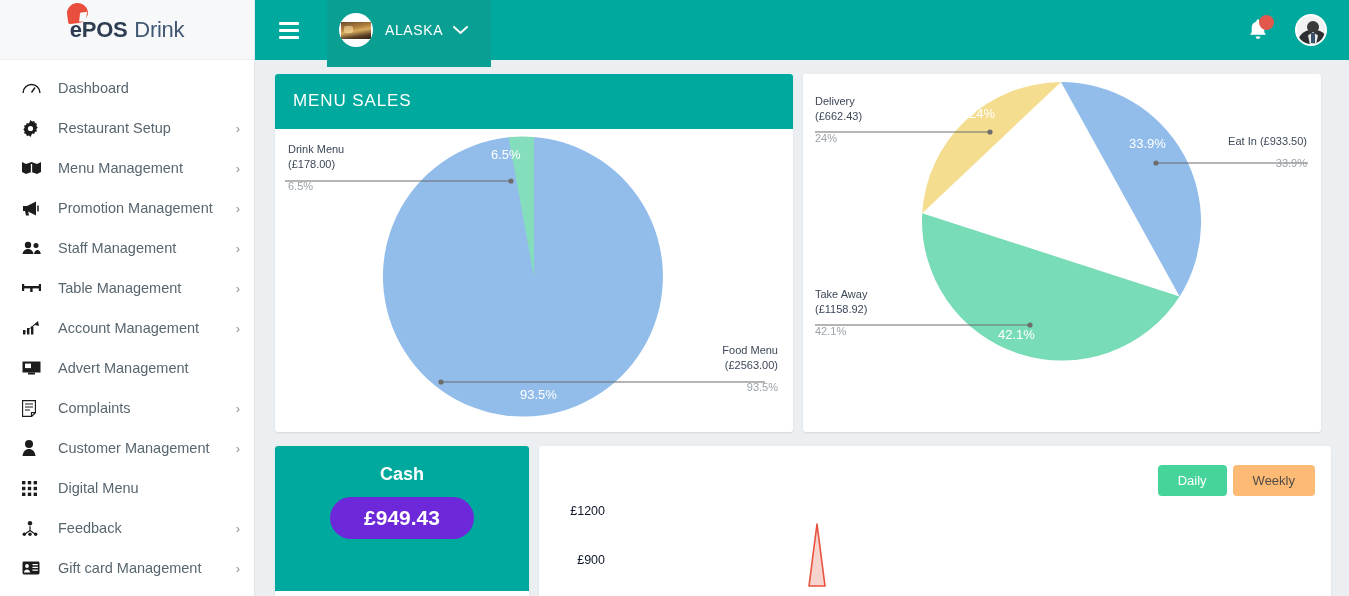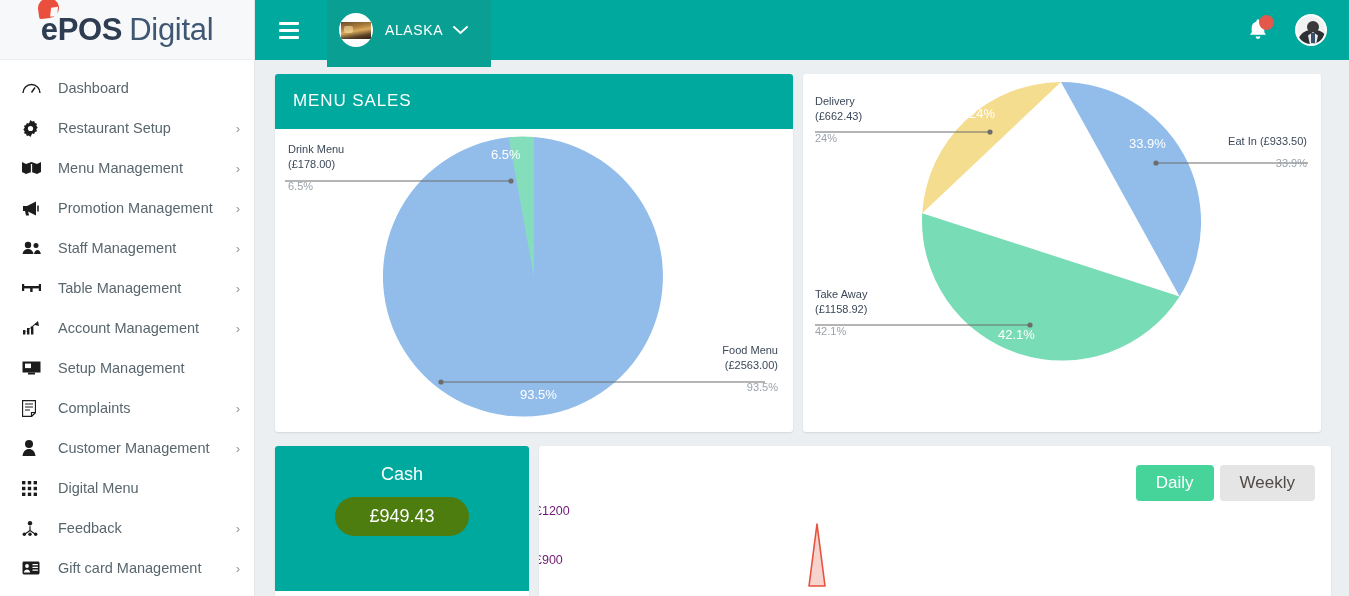--- a/index.html
+++ b/index.html
@@ -21,21 +21,21 @@
     z-index: 5;
   }
   .logo-wrap {
     height: 60px;
     background: #f7f8f9;
     display: flex; align-items: center; justify-content: center;
     border-bottom: 1px solid #eceff1;
   }
   .logo {
     position: relative;
-    font-size: 31px; letter-spacing: -0.3px;
+    font-size: 22px; letter-spacing: -0.3px;
     display: flex; align-items: baseline;
   }
   .logo-blob {
     position: absolute;
     left: -3px; top: -14px;
     width: 21px; height: 20px;
     background: #ea4f3d;
     border-radius: 50% 50% 50% 10%;
     transform: rotate(-8deg);
     z-index: 0;
@@ -163,48 +163,48 @@
   .settle-card { width: 254px; height: 200px; }
   .settle-head {
     background:#00a99d; color:#fff; font-size:17px; letter-spacing:.9px;
     padding: 17px 18px; border-bottom: 1px solid #15b5a8;
   }
   .settle-body {
     background:#00a99d; height: 145px;
     display:flex; flex-direction:column; align-items:center;
     padding-top: 18px;
   }
-  .settle-label { color:#fff; font-size: 18px; margin-bottom: 12px; }
+  .settle-label { color:#fff; font-size: 18px; margin-bottom: 12px; font-weight: bold; }
   .settle-pill {
-    background:#4d7c0f; color:#fff; font-weight:normal; font-size: 18px;
+    background:#6d28d9; color:#fff; font-weight:bold; font-size: 21px;
     border-radius: 22px; padding: 9px 34px;
   }
   .chart-card { width: 792px; height: 200px; position:relative; }
   .toggle { position:absolute; right: 16px; top: 19px; display:flex; gap: 6px; }
   .tg {
     border:none; border-radius:4px; padding: 8px 20px;
-    font-size: 17px; cursor:pointer;
+    font-size: 13px; cursor:pointer;
     font-family: "Liberation Sans", sans-serif;
   }
   .tg.active { background:#46d49a; color:#fff; }
-  .tg.idle { background:#e5e5e5; color:#514b48; }
+  .tg.idle { background:#fdba74; color:#514b48; }
   .chart-area { position:absolute; left:0; top:0; width:792px; height:200px; }
-  .ytick { position:absolute; font-size:12.5px; color:#701a75; width: 70px; }
+  .ytick { position:absolute; font-size:12.5px; color:#0f172a; text-align:right; width: 70px; }
 </style>
 </head>
 <body>
 
 <div class="app">
 
   <aside class="sidebar">
     <div class="logo-wrap">
       <div class="logo">
         <span class="logo-blob"></span>
         <span class="logo-epos">ePOS</span>
-        <span class="logo-hybrid">Digital</span>
+        <span class="logo-hybrid">Drink</span>
       </div>
     </div>
     <nav class="nav">
 
       <div class="nav-item">
         <span class="nav-ico">
           <svg width="19" height="14" viewBox="0 0 19 14">
               <path d="M1 12a8.5 8.5 0 0117 0" fill="none" stroke="#1c1c1c" stroke-width="1.4"></path>
               <path d="M9.5 11.5L13 6.5" stroke="#1c1c1c" stroke-width="1.4" fill="none"></path>
             </svg>
@@ -287,21 +287,21 @@
       </div>
 
       <div class="nav-item">
         <span class="nav-ico">
           <svg width="19" height="14" viewBox="0 0 19 14">
               <rect x="0.5" y="0.5" width="18" height="11" fill="#1c1c1c"></rect>
               <rect x="3" y="2.6" width="6" height="4.5" fill="#fff"></rect>
               <path d="M6 11.5h7v2H6z" fill="#1c1c1c"></path>
             </svg>
         </span>
-        <span class="nav-label">Setup Management</span>
+        <span class="nav-label">Advert Management</span>
         <span class="nav-chev"></span>
       </div>
 
       <div class="nav-item">
         <span class="nav-ico">
           <svg width="14" height="17" viewBox="0 0 14 17">
               <path d="M0.5 0.5h13v12l-4 4h-9z" fill="none" stroke="#1c1c1c" stroke-width="1.3"></path>
               <path d="M3 4h8M3 7h8M3 10h5" stroke="#1c1c1c" stroke-width="1.2"></path>
               <path d="M13.5 12.5h-4v4" fill="none" stroke="#1c1c1c" stroke-width="1.2"></path>
             </svg>

